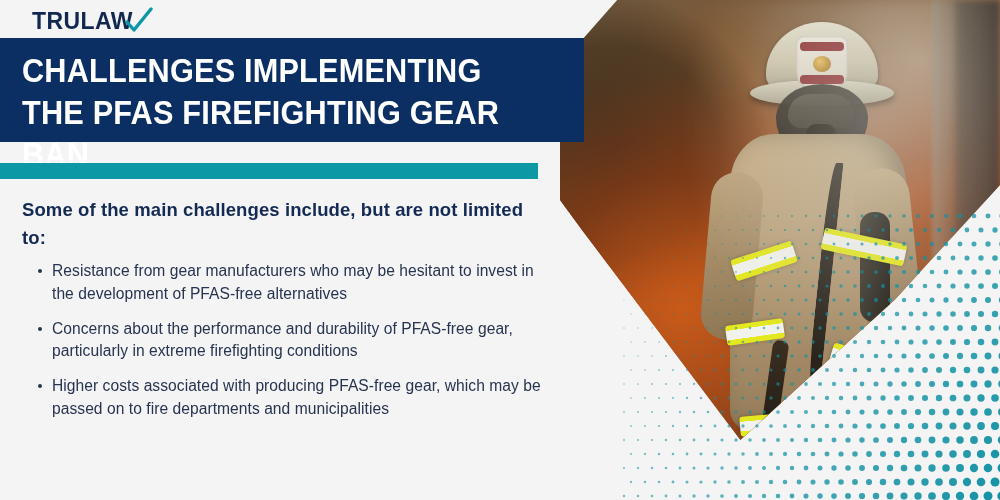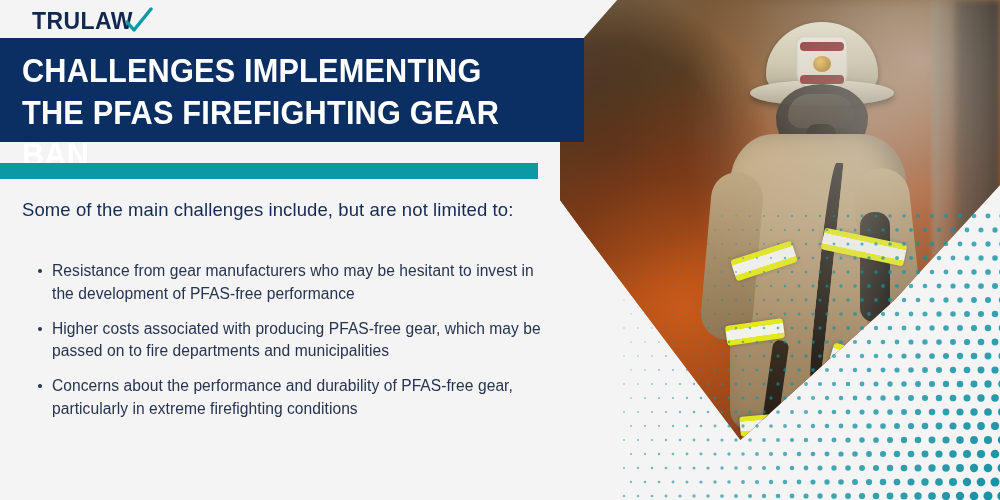--- a/index.html
+++ b/index.html
@@ -231,21 +231,21 @@
     width: 538px; height: 16px;
     background: #0d98a5;
   }
 
   .subhead {
     position: absolute;
     left: 22px; top: 196px;
     width: 520px;
     color: #132a54;
     font-size: 18.5px;
-    font-weight: 400;
+    font-weight: 700;
     line-height: 1.5;
     letter-spacing: 0.1px;
   }
 
   .bullets {
     position: absolute;
     left: 34px; top: 260px;
     width: 520px;
     list-style: none;
   }
@@ -942,18 +942,18 @@
 
   <div class="title-bar">
     <h1 class="title-text">CHALLENGES IMPLEMENTING THE PFAS FIREFIGHTING GEAR BAN</h1>
   </div>
 
   <div class="teal-bar"></div>
 
   <p class="subhead">Some of the main challenges include, but are not limited to:</p>
 
   <ul class="bullets">
-    <li>Resistance from gear manufacturers who may be hesitant to invest in the development of PFAS-free performance</li>
+    <li>Resistance from gear manufacturers who may be hesitant to invest in the development of PFAS-free alternatives</li>
+    <li>Concerns about the performance and durability of PFAS-free gear, particularly in extreme firefighting conditions</li>
     <li>Higher costs associated with producing PFAS-free gear, which may be passed on to fire departments and municipalities</li>
-    <li>Concerns about the performance and durability of PFAS-free gear, particularly in extreme firefighting conditions</li>
   </ul>
 
 </div>
 
 </body></html>

